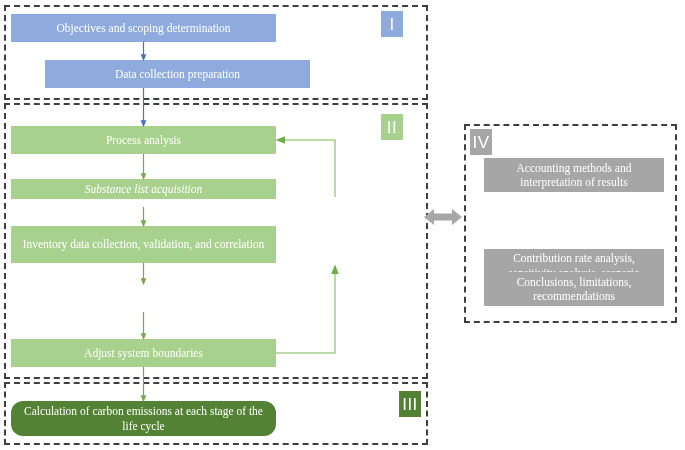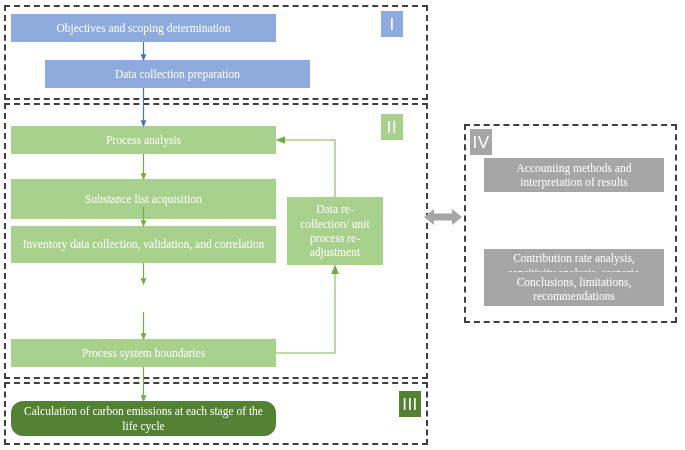--- a/index.html
+++ b/index.html
@@ -93,28 +93,27 @@
   <div class="badge badge-dgreen" style="left:381px; top:391px;">III</div>
 
   <div class="badge badge-gray" style="left:470px; top:129px;">IV</div>
 
   <div class="node node-blue" style="left:11px; top:14px; width:265px; height:28px;">Objectives and scoping determination</div>
 
   <div class="node node-blue" style="left:11px; top:60px; width:265px; height:28px;margin-left:34px;">Data collection preparation</div>
 
   <div class="node node-green" style="left:11px; top:126px; width:265px; height:28px;">Process analysis</div>
 
-  <div class="node node-green" style="left:11px; top:179px; width:265px; height:40px;">Substance list acquisition</div>
+  <div class="node node-green" style="left:11px; top:179px; width:265px; height:20px;font-style:italic;">Substance list acquisition</div>
 
   <div class="node node-green" style="left:11px; top:226px; width:265px; height:37px;">Inventory data collection, validation, and correlation</div>
 
 
-  <div class="node node-green" style="left:11px; top:339px; width:265px; height:28px;">Process system boundaries</div>
+  <div class="node node-green" style="left:11px; top:339px; width:265px; height:28px;">Adjust system boundaries</div>
 
-  <div class="node node-green" style="left:287px; top:197px; width:96px; height:68px;">Data re-collection/ unit process re-adjustment</div>
 
   <div class="node node-dgreen" style="left:11px; top:401px; width:265px; height:35px;">Calculation of carbon emissions at each stage of the life cycle</div>
 
   <div class="node node-gray" style="left:484px; top:158px; width:180px; height:34px;">Accounting methods and interpretation of results</div>
 
   <div class="node node-gray" style="left:484px; top:201px; width:180px; height:48px;margin-top:48px;">Contribution rate analysis, sensitivity analysis, scenario analysis</div>
 
   <div class="node node-gray" style="left:484px; top:272px; width:180px; height:34px;">Conclusions, limitations, recommendations</div>
 
   <svg id="wires" viewBox="0 0 685 450">

